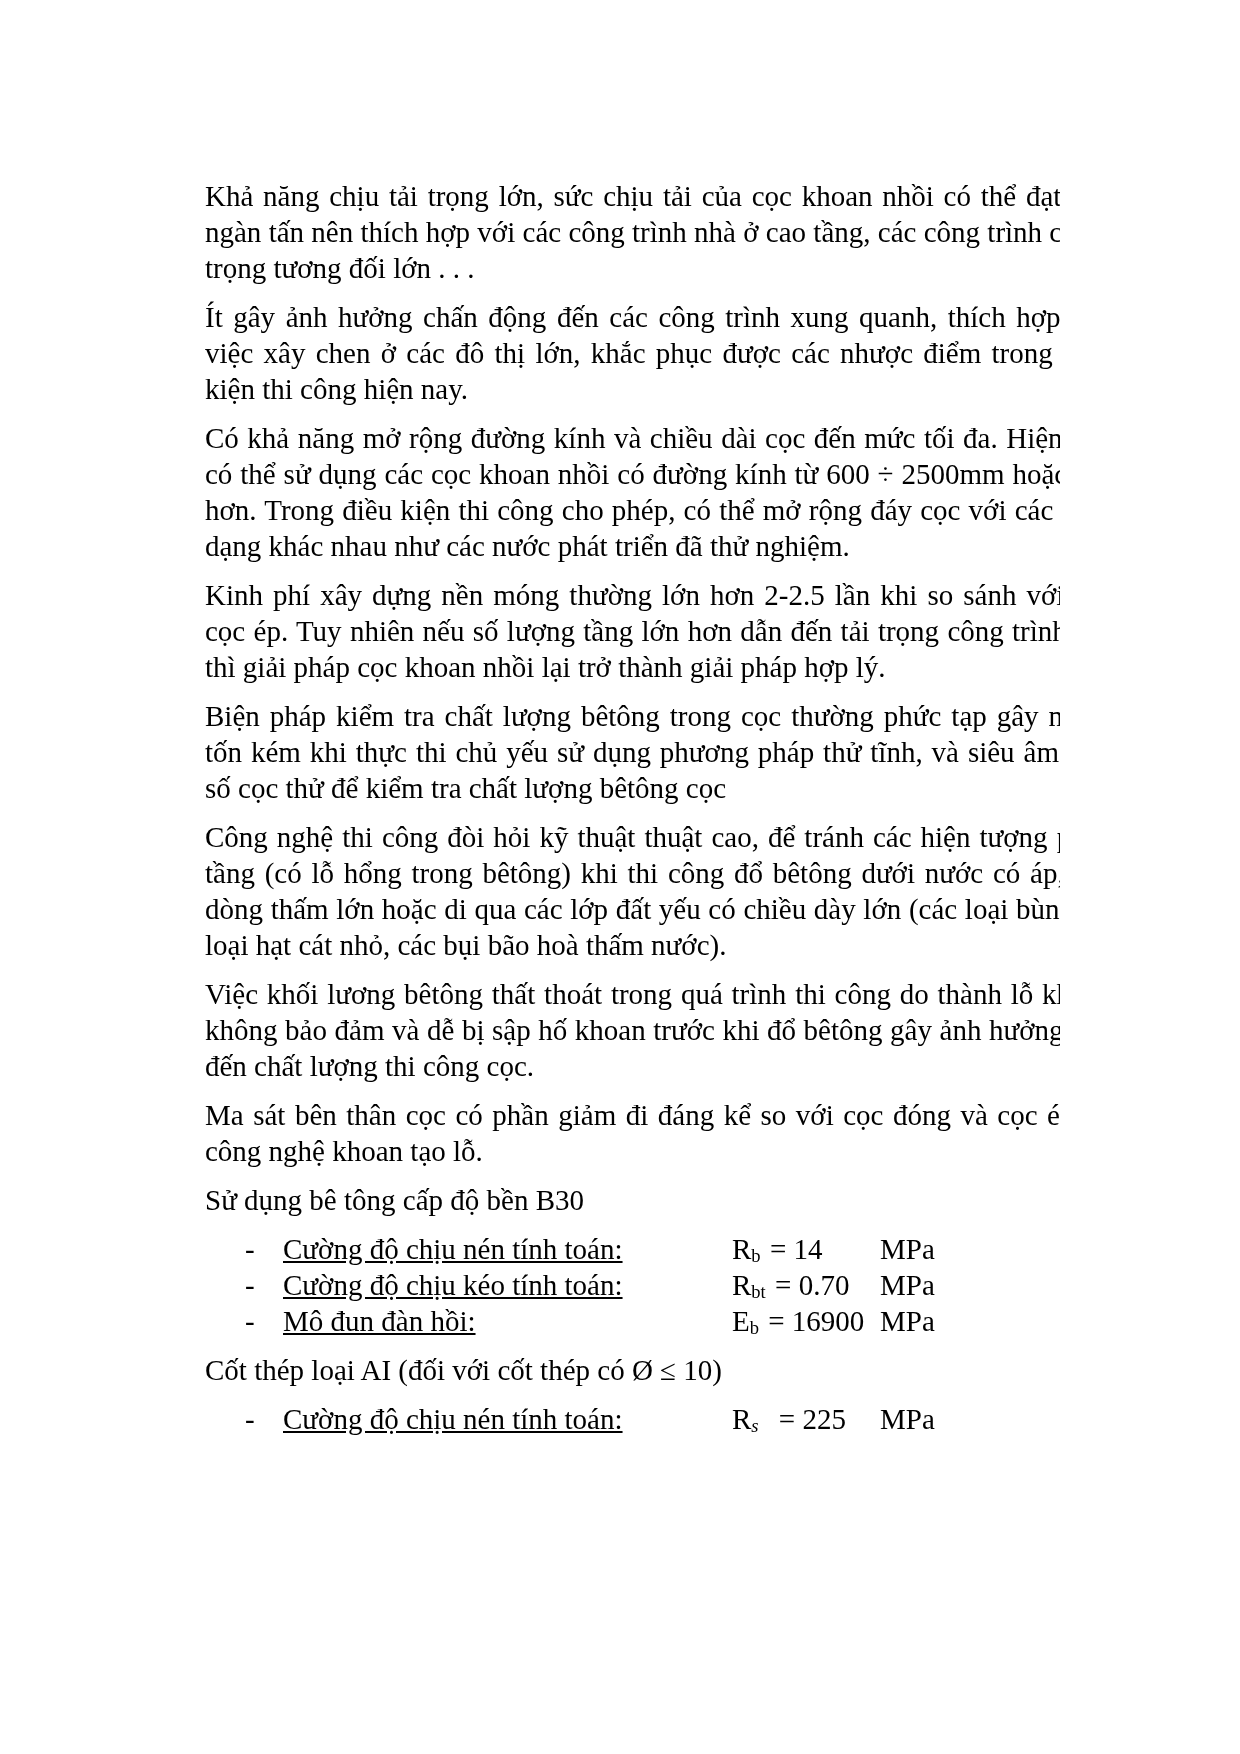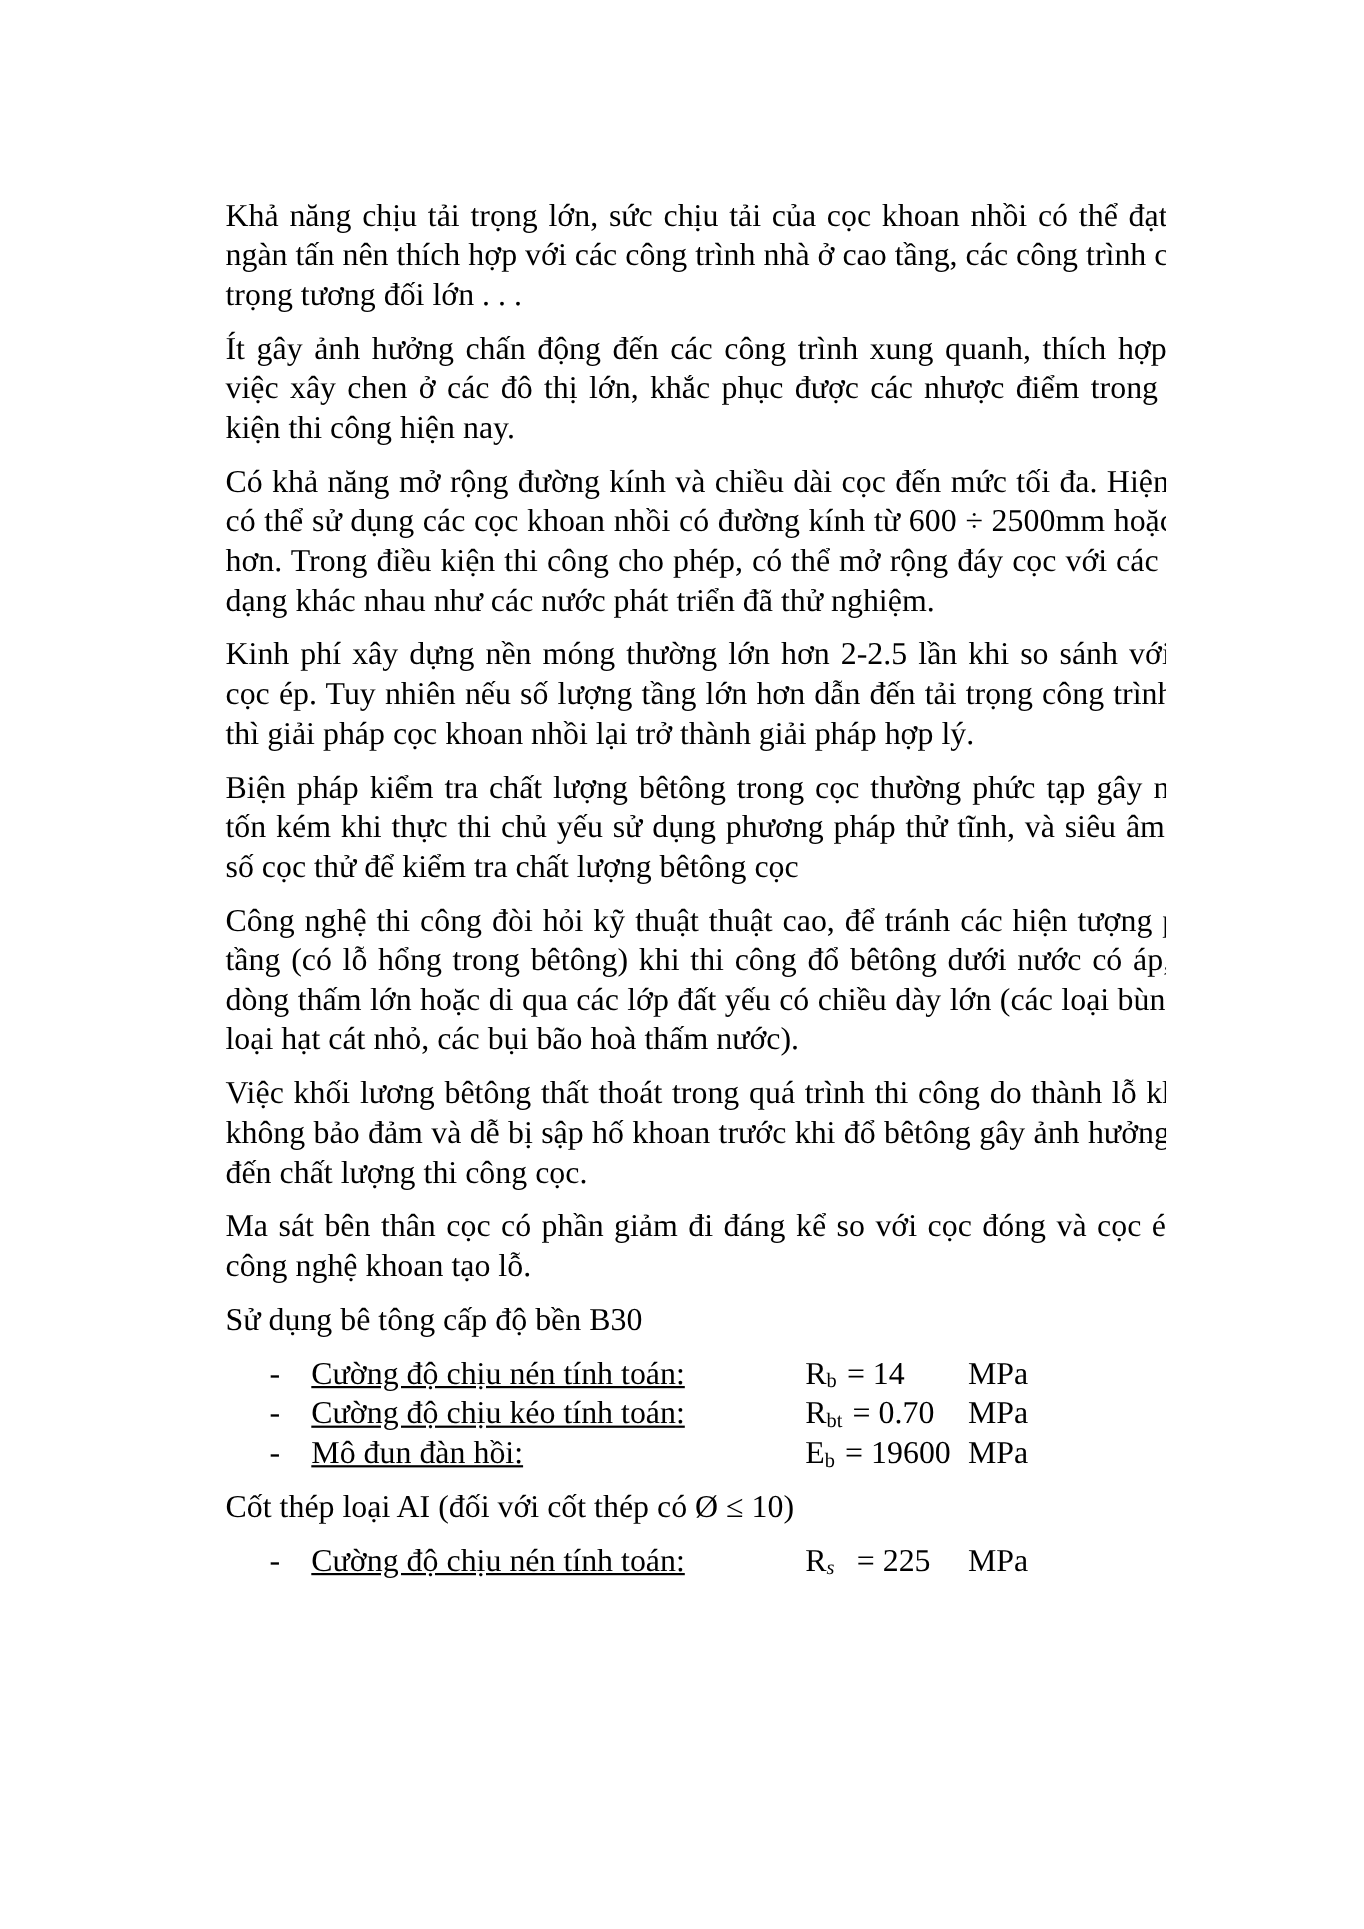--- a/index.html
+++ b/index.html
@@ -93,21 +93,21 @@
       </div>
       <div class="mat-row">
         <span class="marker">-</span>
         <span class="label">Cường độ chịu kéo tính toán:</span>
         <span class="formula"><span>R</span><span class="sub">bt</span><span class="val">= 0.70</span></span>
         <span class="unit">MPa</span>
       </div>
       <div class="mat-row">
         <span class="marker">-</span>
         <span class="label">Mô đun đàn hồi:</span>
-        <span class="formula"><span>E</span><span class="sub">b</span><span class="val">= 19600</span></span>
+        <span class="formula"><span>E</span><span class="sub">b</span><span class="val">= 16900</span></span>
         <span class="unit">MPa</span>
       </div>
     </div>
 
     <p>Cốt thép loại AI (đối với cốt thép có Ø ≤ 10)</p>
 
     <div class="mat-list steel-list">
       <div class="mat-row">
         <span class="marker">-</span>
         <span class="label">Cường độ chịu nén tính toán:</span>

